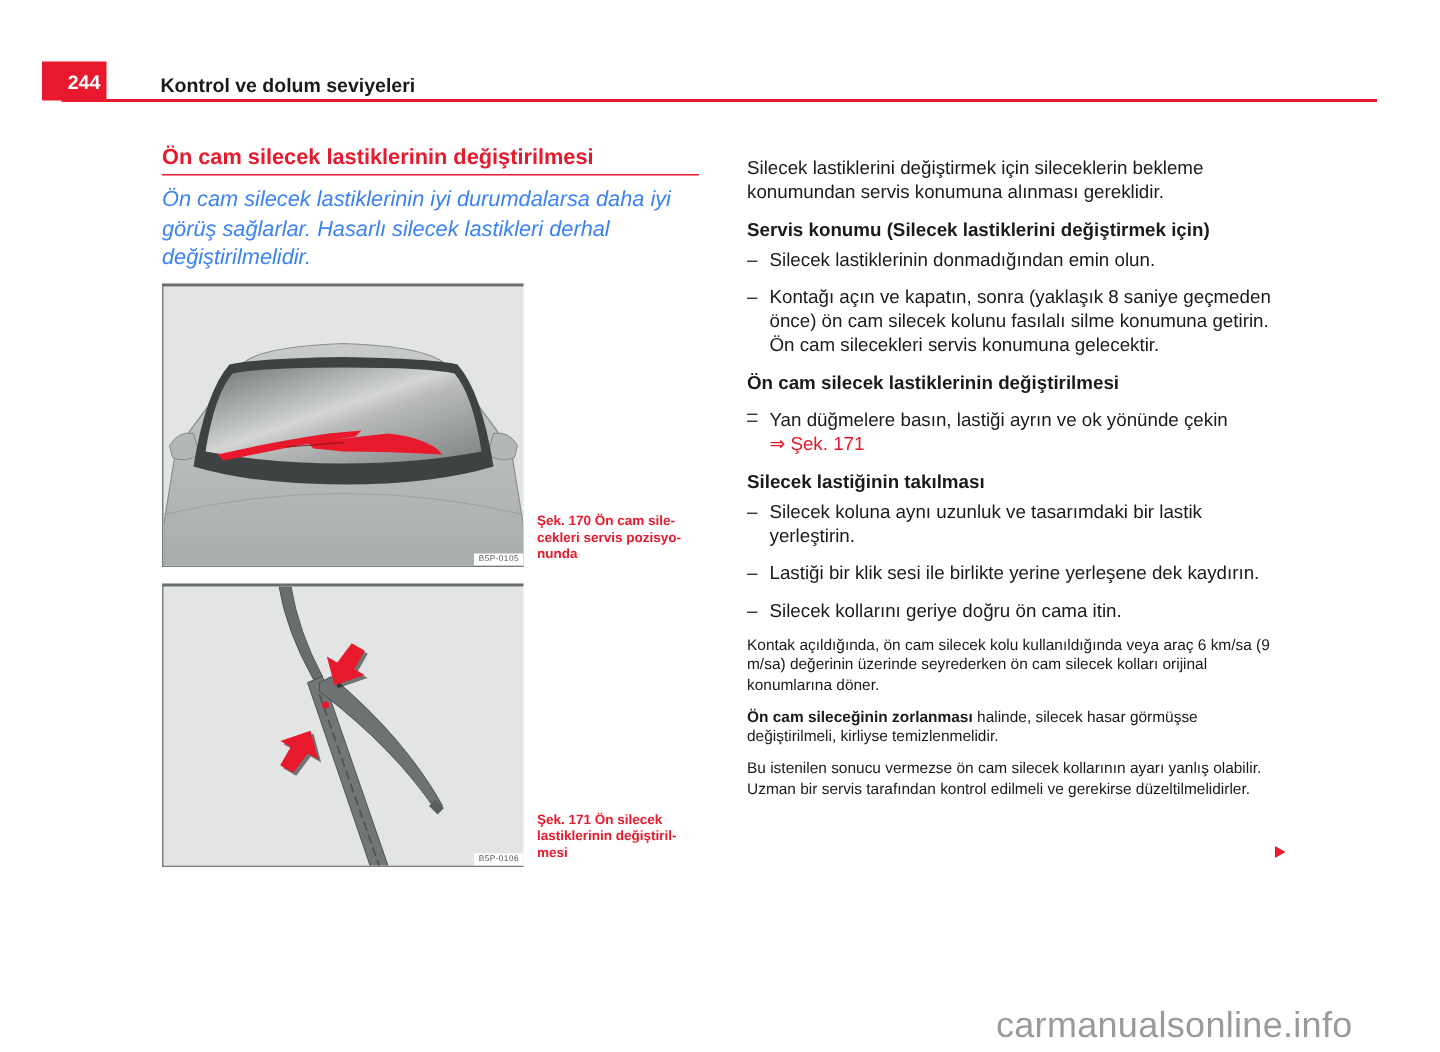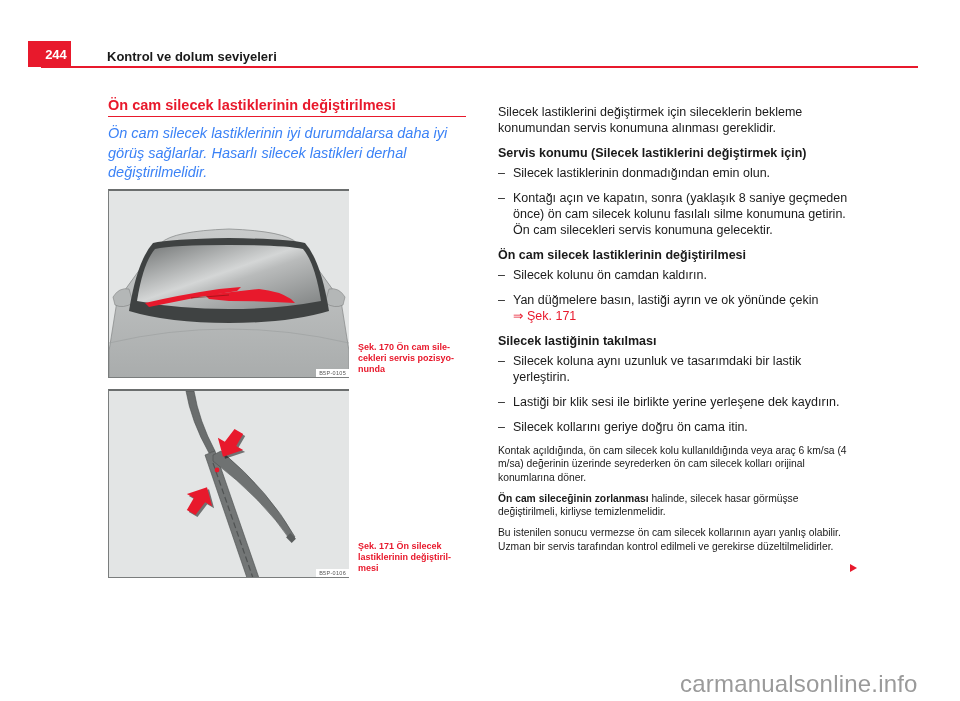--- a/index.html
+++ b/index.html
@@ -139,21 +139,21 @@
       left: 850px;
       top: 564px;
       width: 0;
       height: 0;
       border-top: 4px solid transparent;
       border-bottom: 4px solid transparent;
       border-left: 7px solid #e8192c;
     }
     .watermark {
       position: absolute;
-      left: 680px;
+      left: 664px;
       top: 670px;
       font-size: 24px;
       color: #9a9a9a;
       letter-spacing: 0.2px;
     }
   </style>
 </head>
 <body>
 
 <div class="page-num-box">
@@ -232,27 +232,27 @@
 </div>
 
 <div class="right-col">
   <p class="para">Silecek lastiklerini değiştirmek için sileceklerin bekleme konumundan servis konumuna alınması gereklidir.</p>
 
   <p class="subhead">Servis konumu (Silecek lastiklerini değiştirmek için)</p>
   <p class="step"><span class="dash">–</span><span>Silecek lastiklerinin donmadığından emin olun.</span></p>
   <p class="step"><span class="dash">–</span><span>Kontağı açın ve kapatın, sonra (yaklaşık 8 saniye geçmeden önce) ön cam silecek kolunu fasılalı silme konumuna getirin. Ön cam silecekleri servis konumuna gelecektir.</span></p>
 
   <p class="subhead">Ön cam silecek lastiklerinin değiştirilmesi</p>
-  <p class="step"><span class="dash">–</span><span>Silecek kolunu ön camdan kaldırın.</span></p>
+  <p class="step"><span class="dash">–</span></p>
   <p class="step"><span class="dash">–</span><span>Yan düğmelere basın, lastiği ayrın ve ok yönünde çekin</span><br><span class="xref">⇒ Şek. 171</span></p>
 
   <p class="subhead">Silecek lastiğinin takılması</p>
   <p class="step"><span class="dash">–</span><span>Silecek koluna aynı uzunluk ve tasarımdaki bir lastik yerleştirin.</span></p>
   <p class="step"><span class="dash">–</span><span>Lastiği bir klik sesi ile birlikte yerine yerleşene dek kaydırın.</span></p>
   <p class="step"><span class="dash">–</span><span>Silecek kollarını geriye doğru ön cama itin.</span></p>
 
-  <p class="small">Kontak açıldığında, ön cam silecek kolu kullanıldığında veya araç 6 km/sa (4 m/sa) değerinin üzerinde seyrederken ön cam silecek kolları orijinal konumlarına döner.</p>
+  <p class="small">Kontak açıldığında, ön cam silecek kolu kullanıldığında veya araç 6 km/sa (9 m/sa) değerinin üzerinde seyrederken ön cam silecek kolları orijinal konumlarına döner.</p>
   <p class="small"><b>Ön cam sileceğinin zorlanması</b><span> halinde, silecek hasar görmüşse değiştirilmeli, kirliyse temizlenmelidir.</span></p>
   <p class="small">Bu istenilen sonucu vermezse ön cam silecek kollarının ayarı yanlış olabilir. Uzman bir servis tarafından kontrol edilmeli ve gerekirse düzeltilmelidirler.</p>
 </div>
 <div class="continue-arrow"></div>
 
 <div class="watermark">carmanualsonline.info</div>
 
 </body></html>

